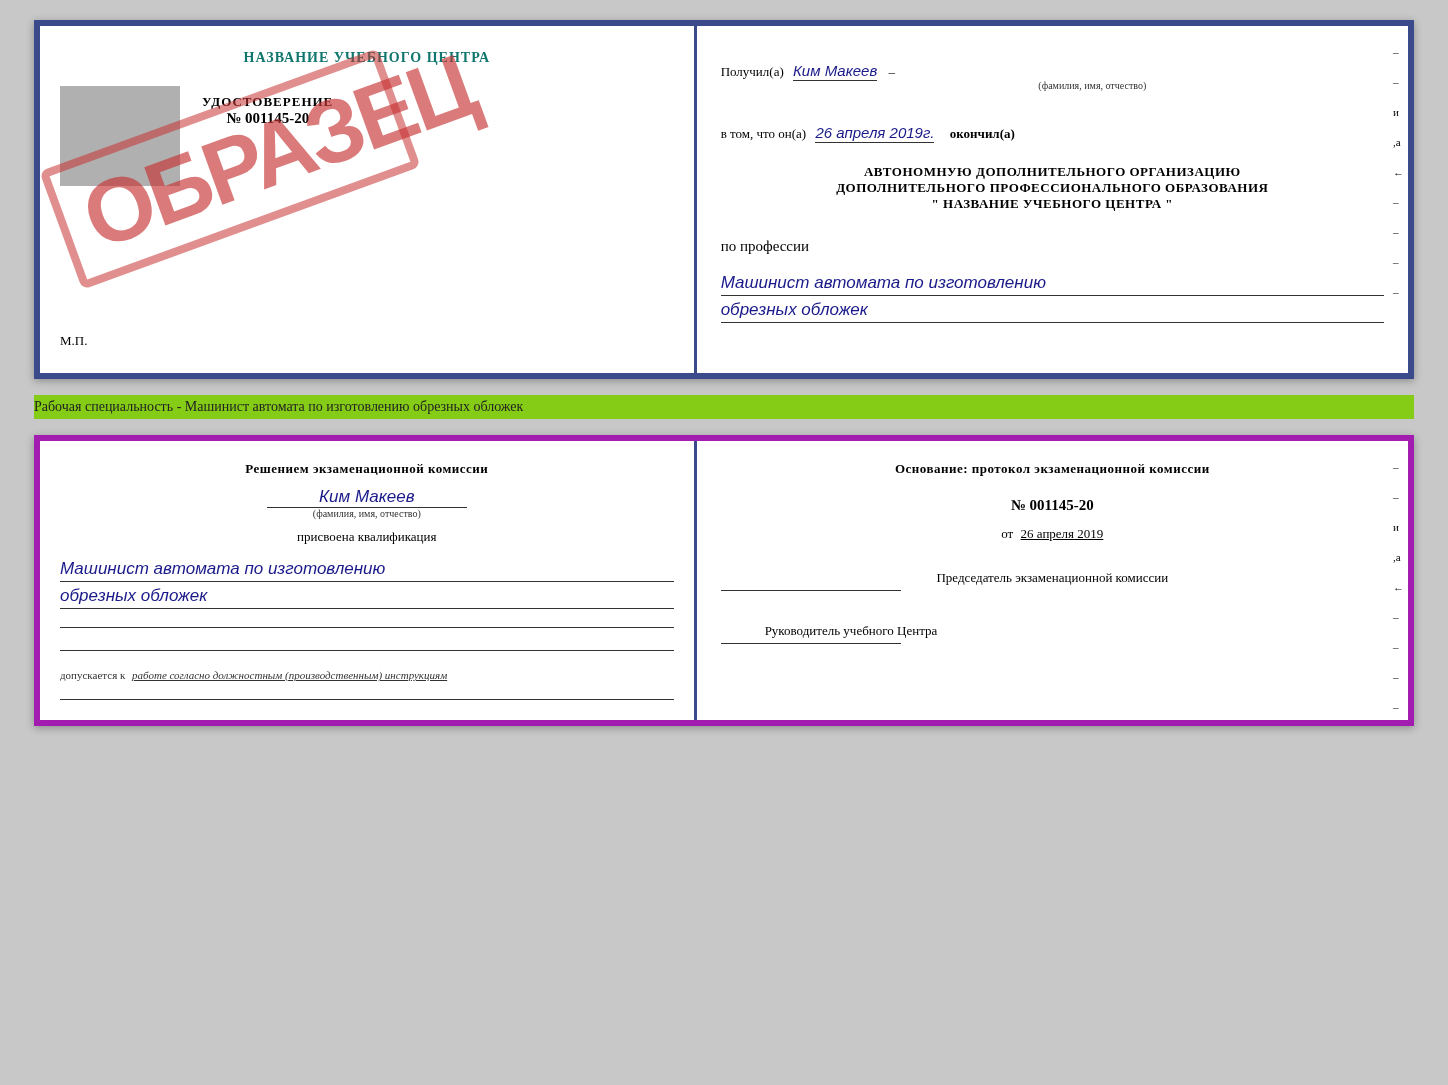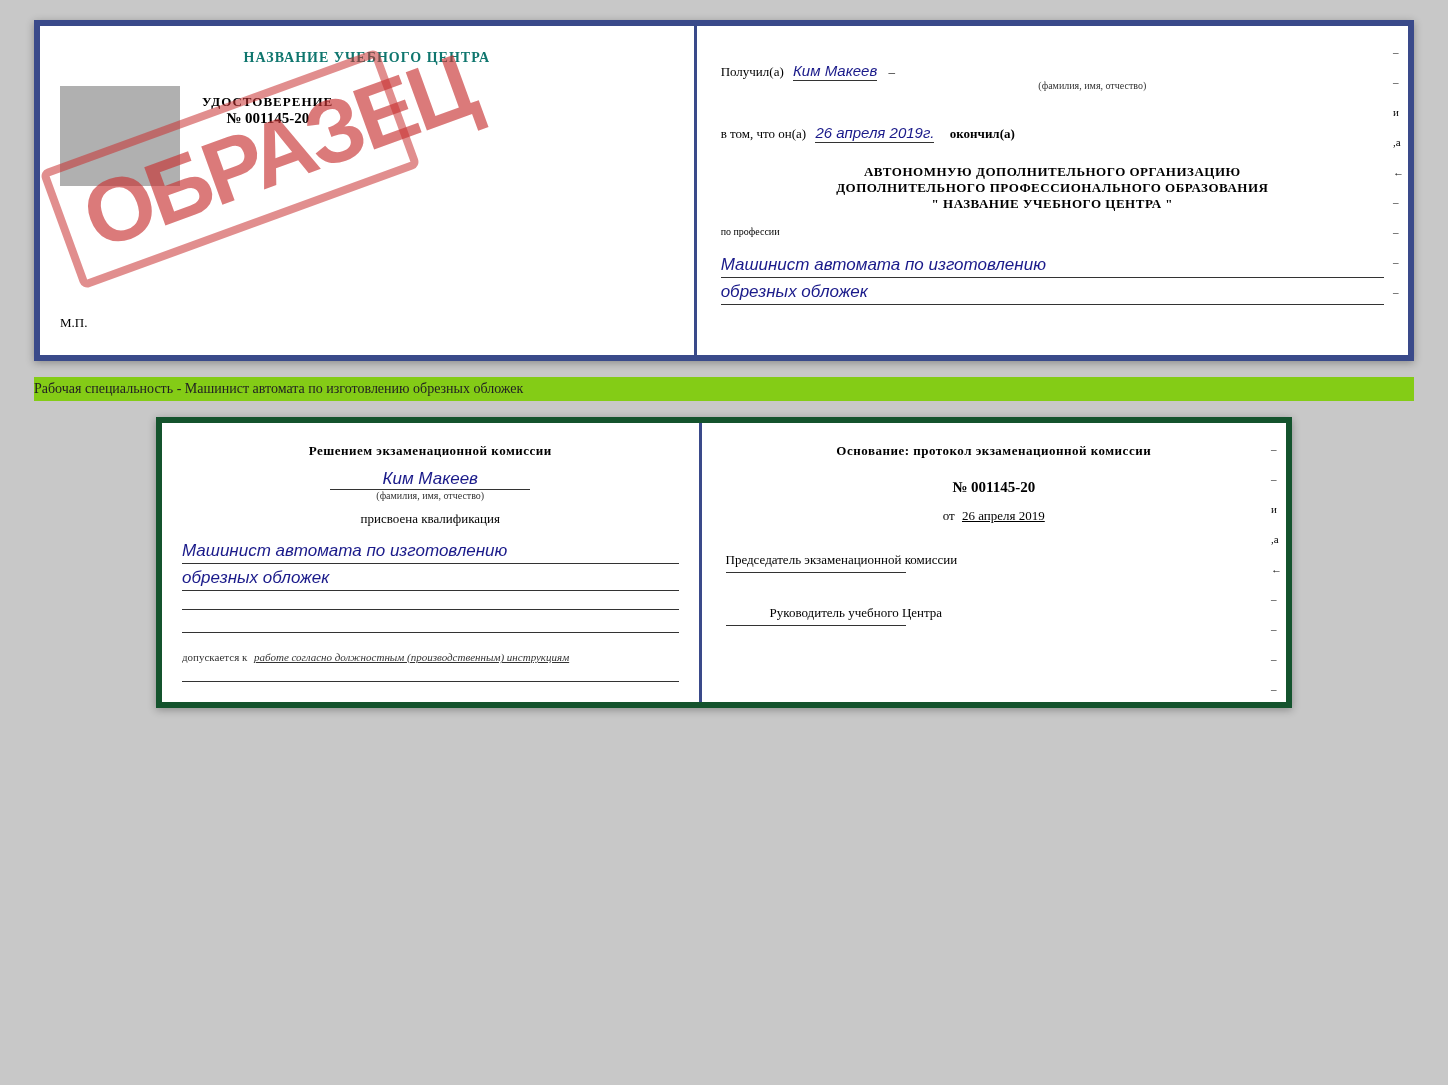--- a/index.html
+++ b/index.html
@@ -140,23 +140,23 @@
 
     .separator-note {
       font-size: 13px;
       color: #333;
       padding: 6px 16px;
       background: #84cc16;
     }
 
     
     .bottom-document {
-      width: 1136px;
+      width: 1380px;
       background: #fff;
-      border: 6px solid #14532d;
+      border: 6px solid #a21caf;
       display: flex;
       position: relative;
       box-shadow: 0 2px 8px rgba(0,0,0,0.3);
     }
 
     .bottom-left {
       width: 48%;
       border-right: 3px solid #3a4a8a;
       padding: 20px 20px;
       display: flex;
@@ -230,21 +230,21 @@
       <span class="handwritten" style="margin-left:6px; border-bottom:1px solid #333; padding-bottom:1px; font-style:italic;">26 апреля 2019г.</span>
       <span style="margin-left:12px; font-weight:bold;">окончил(а)</span>
     </div>
 
     <div style="margin-top:8px; text-align:center;">
       <div class="right-line-bold">АВТОНОМНУЮ ДОПОЛНИТЕЛЬНОГО ОРГАНИЗАЦИЮ</div>
       <div class="right-line-bold">ДОПОЛНИТЕЛЬНОГО ПРОФЕССИОНАЛЬНОГО ОБРАЗОВАНИЯ</div>
       <div class="right-line-bold">"  НАЗВАНИЕ УЧЕБНОГО ЦЕНТРА  "</div>
     </div>
 
-    <div style="font-size:10px; margin-top:0;">по профессии</div>
+    <div style="font-size:15px; margin-top:12px;">по профессии</div>
 
     <div>
       <div class="profession-handwritten">Машинист автомата по изготовлению</div>
       <div class="profession-handwritten" style="margin-top:4px;">обрезных обложек</div>
     </div>
 
     <div style="flex:1;"></div>
 
     <div style="position:absolute; right:4px; top:20px; display:flex; flex-direction:column; gap:18px;">
       <span style="font-size:11px;">–</span>
@@ -299,21 +299,21 @@
     <div style="text-align:center; margin-top:8px;">
       <div style="font-size:15px; font-weight:bold;">№ 001145-20</div>
     </div>
 
     <div style="font-size:13px; text-align:center;">
       <span>от</span>
       <span style="margin-left:4px; text-decoration:underline;">26 апреля 2019</span>
     </div>
 
     <div style="margin-top:16px;">
-      <div style="font-size:13px;">Председатель экзаменационной комиссии</div>
+      <div style="font-size:13px;text-align:center;">Председатель экзаменационной комиссии</div>
       <div class="signature-line"></div>
     </div>
 
     <div style="margin-top:20px;">
       <div style="font-size:13px;margin-left:44px;">Руководитель учебного Центра</div>
       <div class="signature-line"></div>
     </div>
 
     <div style="position:absolute; right:4px; top:20px; display:flex; flex-direction:column; gap:18px;">
       <span style="font-size:11px;">–</span>

